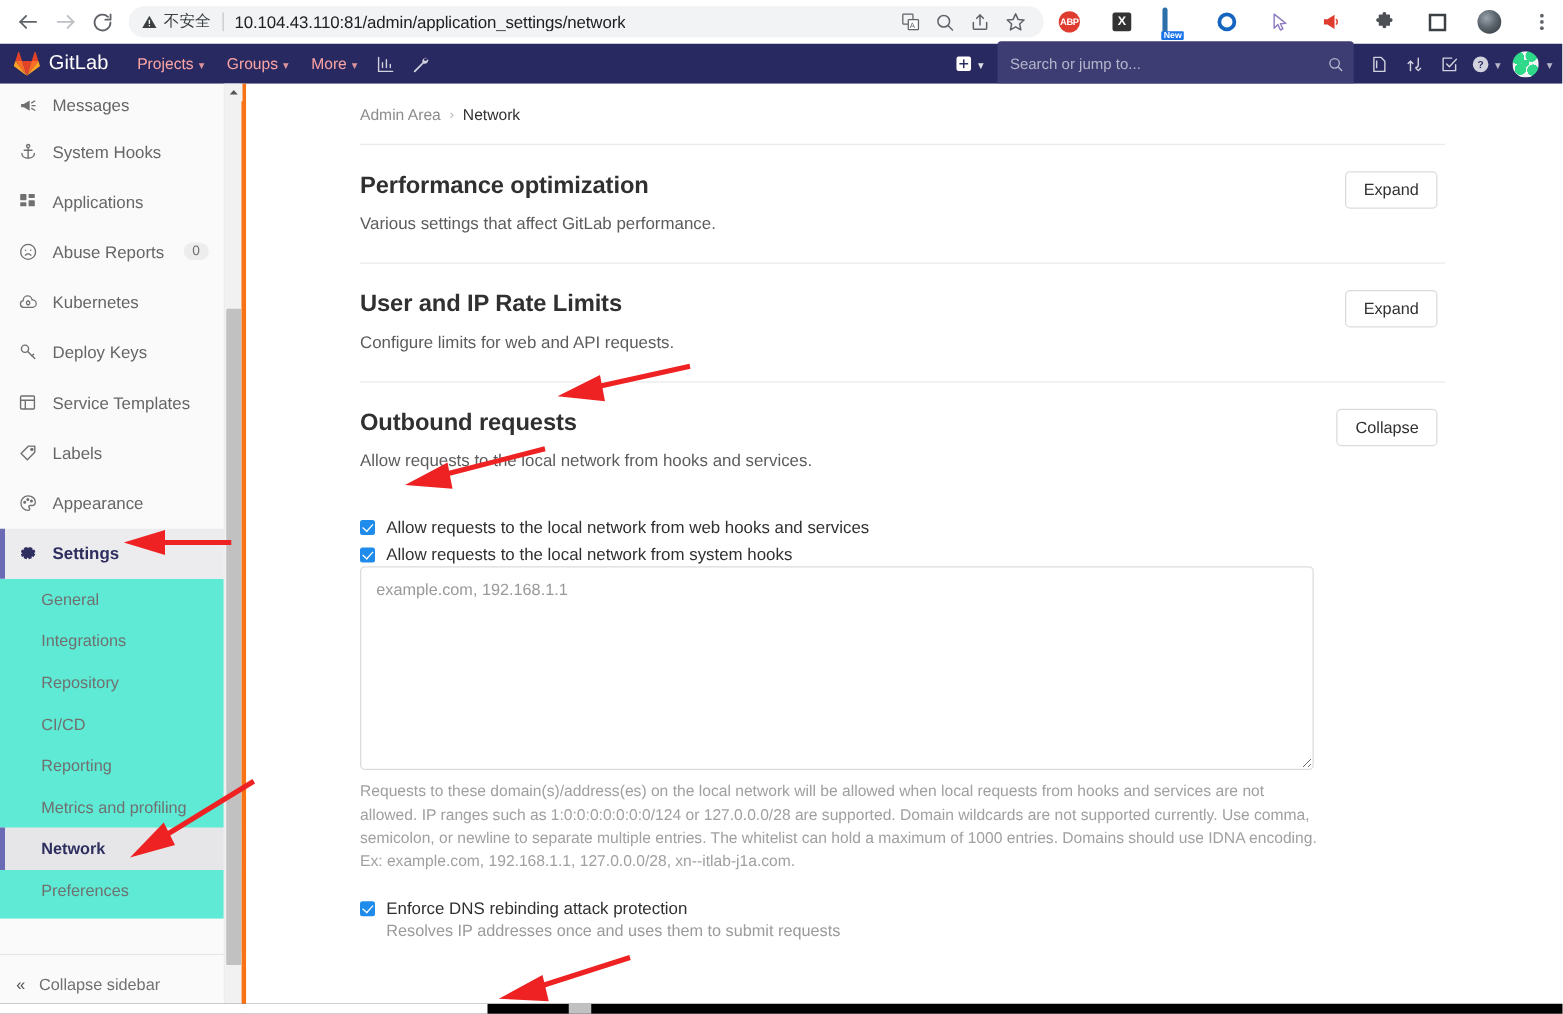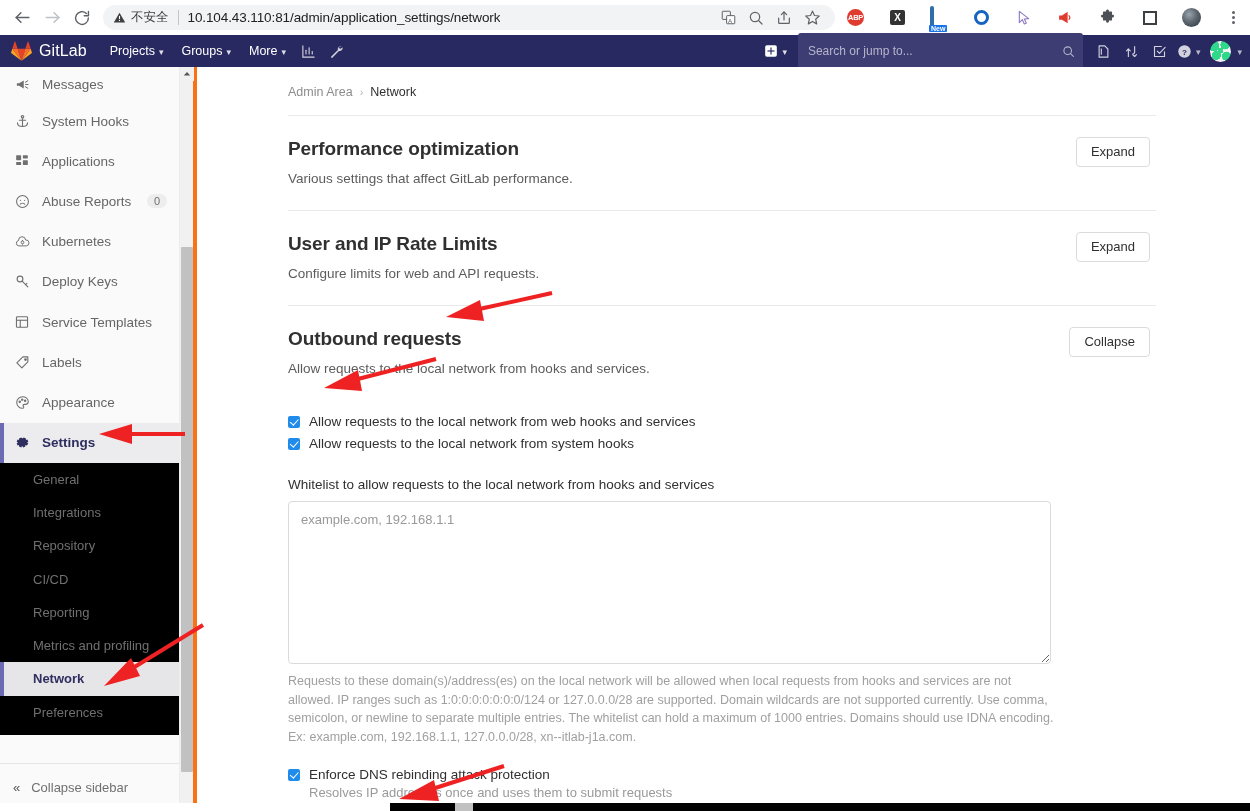--- a/index.html
+++ b/index.html
@@ -114,21 +114,21 @@
     height: 32px; width: 1250px;
     background: #292961;
     display: flex; align-items: center;
     color: #fff;
     position: relative;
   }
   #gl-logo-wrap { display:flex; align-items:center; gap:7px; margin-left: 11px; }
   #gl-logo-text { font-size: 16px; font-weight: 400; letter-spacing: 0.1px; color:#fff;}
   .gl-nav-item {
     font-size: 12.5px;
-    color: #ffffff;
+    color: #fca5a5;
     display: flex; align-items: center; gap: 4px;
     padding: 0 9px;
     height: 32px;
     white-space: nowrap;
   }
   .gl-nav-item:first-of-type { margin-left: 14px; }
   .caret { font-size: 9px; opacity: .85; position:relative; top:1px;}
   .gl-icon-btn {
     width: 28px; height: 32px;
     display: flex; align-items: center; justify-content: center;
@@ -213,21 +213,21 @@
   .nav-link.active {
     background: #ececef;
     color: #2e2e5f;
     font-weight: bold;
   }
   .nav-link.active .ic { color: #2e2e5f; }
   .nav-link.active::before {
     content: ""; position: absolute; left: 0; top: 0; bottom: 0;
     width: 4px; background: #6b6bb5;
   }
-  #settings-sub { background: #000000; padding-bottom: 6px;}
+  #settings-sub { background: #5eead4; padding-bottom: 6px;}
   .sub-link {
     display: block;
     height: 33.3px; line-height: 33.3px;
     padding-left: 33px;
     font-size: 13px;
     color: #707070;
     white-space: nowrap;
   }
   .sub-link.active {
     background: #e6e6e9;
@@ -768,21 +768,20 @@
 
         <div class="checkline first">
           <span class="cb"></span>
           <span class="cl-text">Allow requests to the local network from web hooks and services</span>
         </div>
         <div class="checkline">
           <span class="cb"></span>
           <span class="cl-text">Allow requests to the local network from system hooks</span>
         </div>
 
-        <div class="field-label">Whitelist to allow requests to the local network from hooks and services</div>
         <textarea id="whitelist-textarea" placeholder="example.com, 192.168.1.1" style=""></textarea>
         <div class="help-text">Requests to these domain(s)/address(es) on the local network will be allowed when local requests from hooks and services are not allowed. IP ranges such as 1:0:0:0:0:0:0:0/124 or 127.0.0.0/28 are supported. Domain wildcards are not supported currently. Use comma, semicolon, or newline to separate multiple entries. The whitelist can hold a maximum of 1000 entries. Domains should use IDNA encoding. Ex: example.com, 192.168.1.1, 127.0.0.0/28, xn--itlab-j1a.com.</div>
 
         <div class="checkline" style="margin-top:19px">
           <span class="cb"></span>
           <span class="cl-text">Enforce DNS rebinding attack protection</span>
         </div>
         <div class="sub-help">Resolves IP addresses once and uses them to submit requests</div>
 
       </div>

